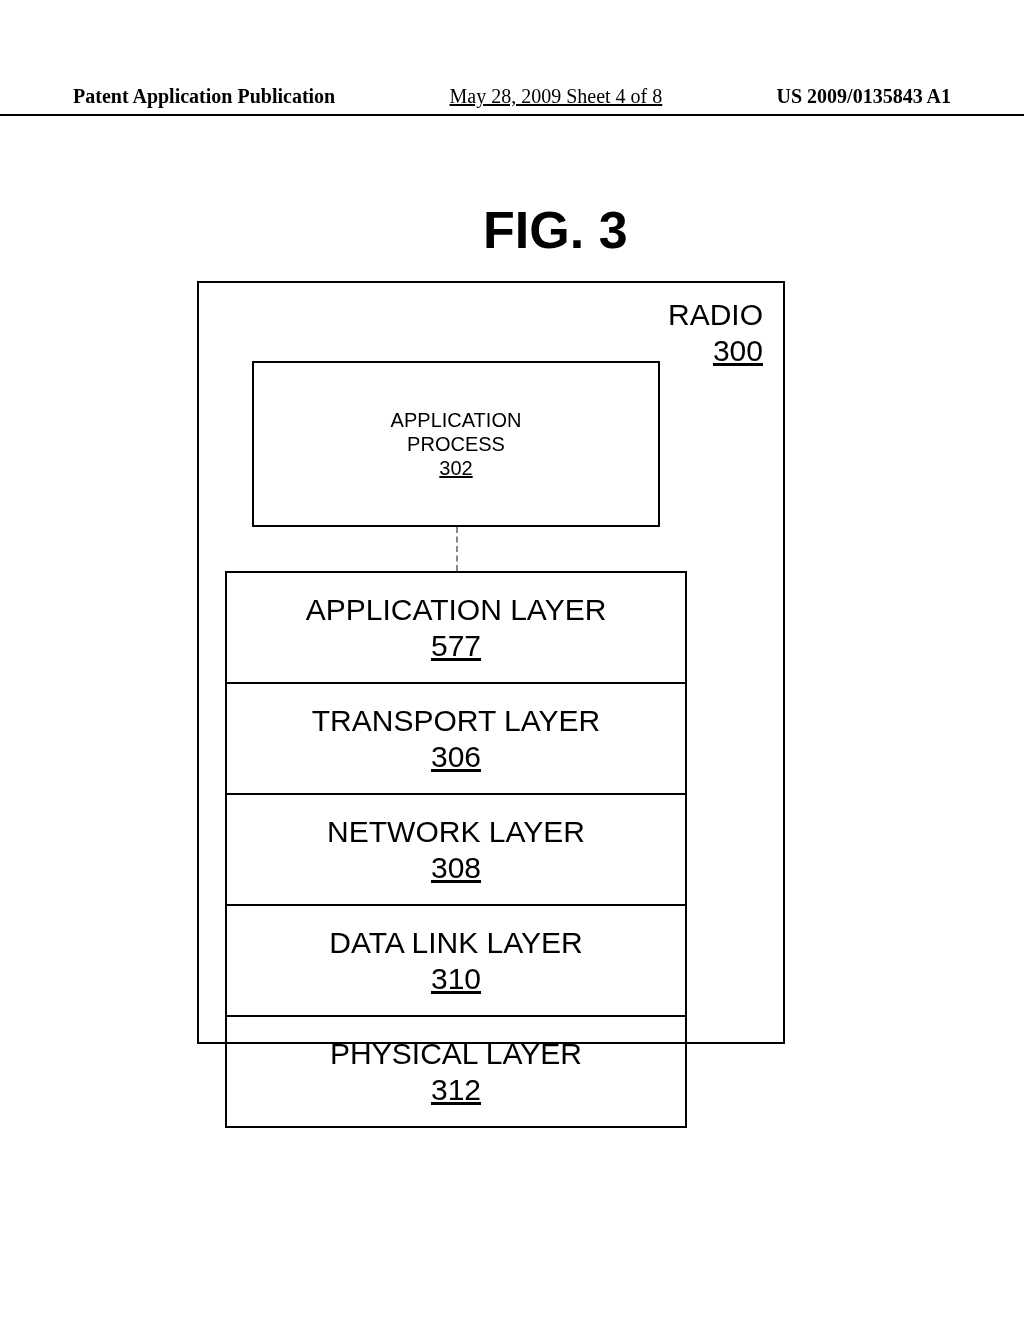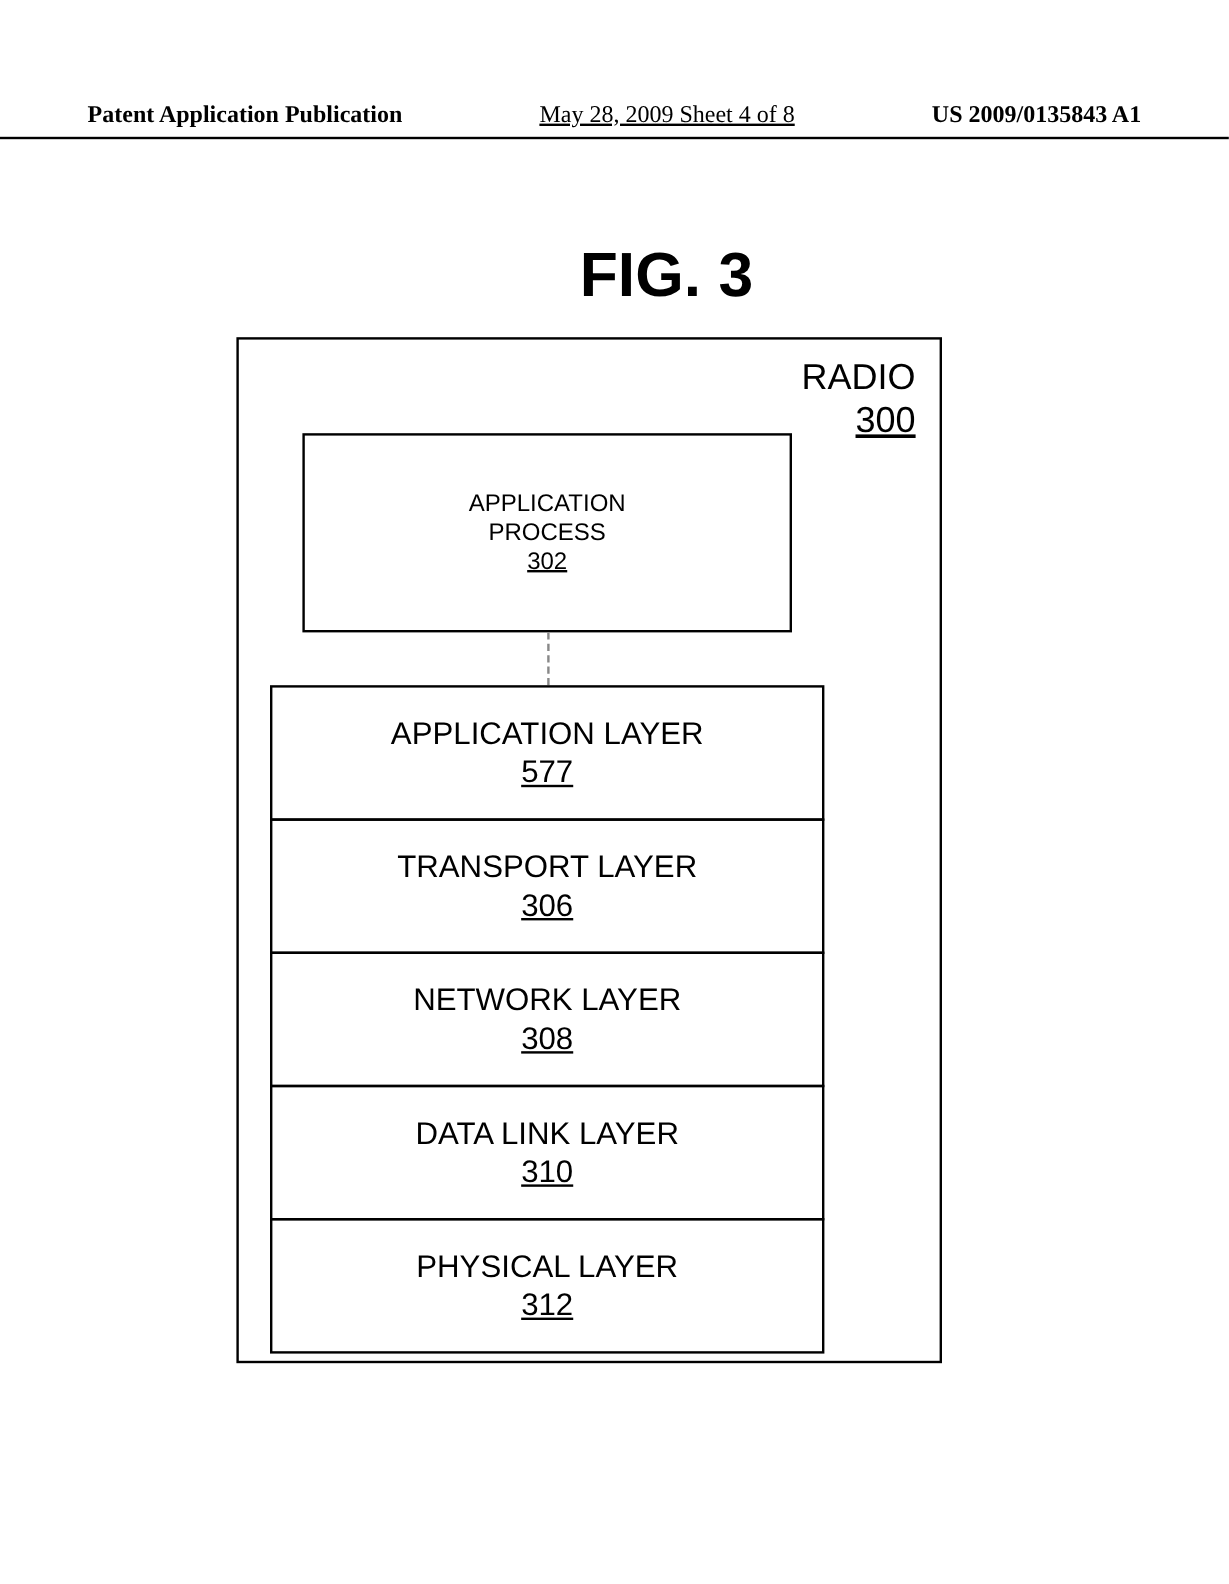--- a/index.html
+++ b/index.html
@@ -49,21 +49,21 @@
       transform: translateX(-20%);
       font-size: 52px;
       font-weight: bold;
       margin-top: 35px;
     }
     .outer-box {
       position: absolute;
       top: 281px;
       left: 197px;
       width: 588px;
-      height: 855px;
+      height: 763px;
       border: 2px solid #000;
     }
     .radio-label {
       position: absolute;
       top: 14px;
       right: 20px;
       text-align: right;
       font-size: 30px;
       line-height: 1.2;
     }
@@ -99,21 +99,21 @@
       left: 26px;
       width: 462px;
     }
     .layer {
       border: 2px solid #000;
       height: 113px;
       display: flex;
       flex-direction: column;
       align-items: center;
       justify-content: center;
-      font-size: 26px;
+      font-size: 30px;
       line-height: 1.2;
       text-align: center;
       margin-bottom: -2px;
     }
     .ref-num {
       text-decoration: underline;
     }
   </style>
 </head>
 <body>

